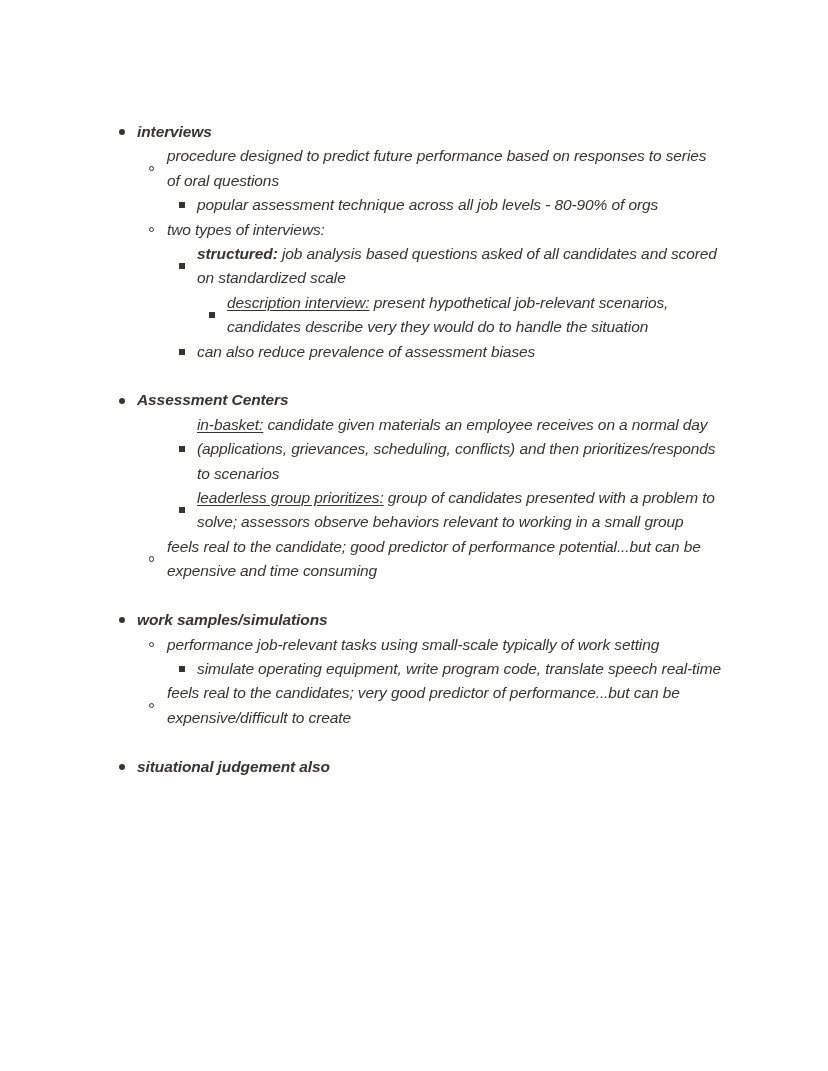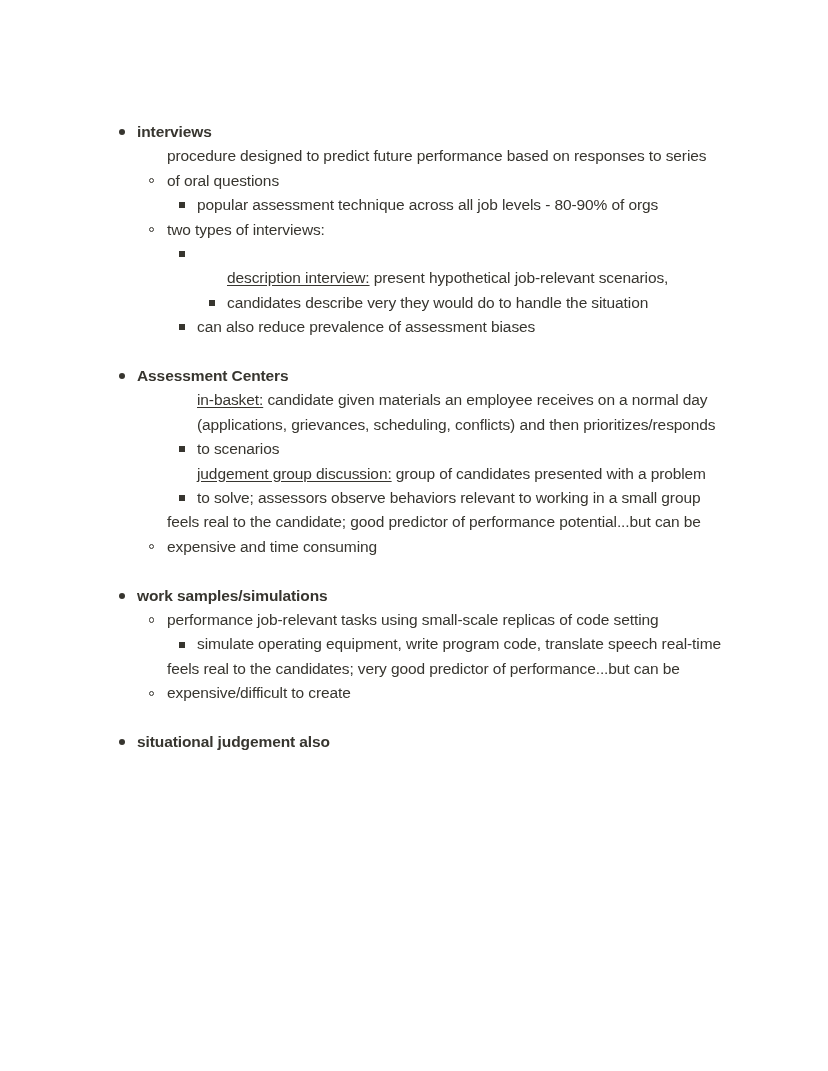--- a/index.html
+++ b/index.html
@@ -13,21 +13,21 @@
   }
   .doc {
     position: absolute;
     left: 118px; top: 120px;
     width: 604px;
     color: #37352f;
     font-size: 15.5px;
     line-height: 24.4px;
     letter-spacing: -0.1px;
   }
-  .item { display: flex; align-items: flex-end; }
+  .item { display: flex; align-items: center; font-style: italic; }
   .ind-1 { padding-left: 0; }
   .ind-2 { padding-left: 30px; }
   .ind-3 { padding-left: 60px; }
   .ind-4 { padding-left: 90px; }
   .bullet { flex: 0 0 19px; height: 24.4px; position: relative; }
   .bullet::before { content: ""; position: absolute; left: 1px; top: 9.2px; }
   .bullet.disc::before   { width: 6px; height: 6px; border-radius: 50%; background: #37352f; }
   .bullet.circle::before { width: 3.4px; height: 3.4px; border-radius: 50%; border: 1.4px solid #37352f; }
   .bullet.square::before { width: 6px; height: 6px; background: #37352f; }
   .txt { flex: 1 1 auto; min-width: 0; }
@@ -56,20 +56,21 @@
   </div>
 
   <div class="item ind-2">
     <span class="bullet circle"></span>
     <div class="txt"><span>two types of interviews:</span></div>
   </div>
 
 
   <div class="item ind-3">
     <span class="bullet square"></span>
+    <div class="txt"><span class="b">structured:</span><span> job analysis based questions asked of all candidates and scored on standardized scale</span></div>
   </div>
 
   <div class="item ind-4">
     <span class="bullet square"></span>
     <div class="txt"><span class="u">description interview:</span><span> present hypothetical job-relevant scenarios, candidates describe very they would do to handle the situation</span></div>
   </div>
 
 
 
   <div class="item ind-3">
@@ -85,38 +86,38 @@
   </div>
 
 
   <div class="item ind-3">
     <span class="bullet square"></span>
     <div class="txt"><span class="u">in-basket:</span><span> candidate given materials an employee receives on a normal day (applications, grievances, scheduling, conflicts) and then prioritizes/responds to scenarios</span></div>
   </div>
 
   <div class="item ind-3">
     <span class="bullet square"></span>
-    <div class="txt"><span class="u">judgement group discussion:</span><span> group of candidates presented with a problem to solve; assessors observe behaviors relevant to working in a small group</span></div>
+    <div class="txt"><span class="u">leaderless group prioritizes:</span><span> group of candidates presented with a problem to solve; assessors observe behaviors relevant to working in a small group</span></div>
   </div>
 
   <div class="item ind-2">
     <span class="bullet circle"></span>
     <div class="txt"><span>feels real to the candidate; good predictor of performance potential...but can be expensive and time consuming</span></div>
   </div>
 
   <div class="spacer"></div>
 
   <div class="item ind-1">
     <span class="bullet disc"></span>
     <div class="txt"><span class="b">work samples/simulations</span></div>
   </div>
 
   <div class="item ind-2">
     <span class="bullet circle"></span>
-    <div class="txt"><span>performance job-relevant tasks using small-scale replicas of code setting</span></div>
+    <div class="txt"><span>performance job-relevant tasks using small-scale typically of work setting</span></div>
   </div>
 
   <div class="item ind-3">
     <span class="bullet square"></span>
     <div class="txt"><span>simulate operating equipment, write program code, translate speech real-time</span></div>
   </div>
 
   <div class="item ind-2">
     <span class="bullet circle"></span>
     <div class="txt"><span>feels real to the candidates; very good predictor of performance...but can be expensive/difficult to create</span></div>

